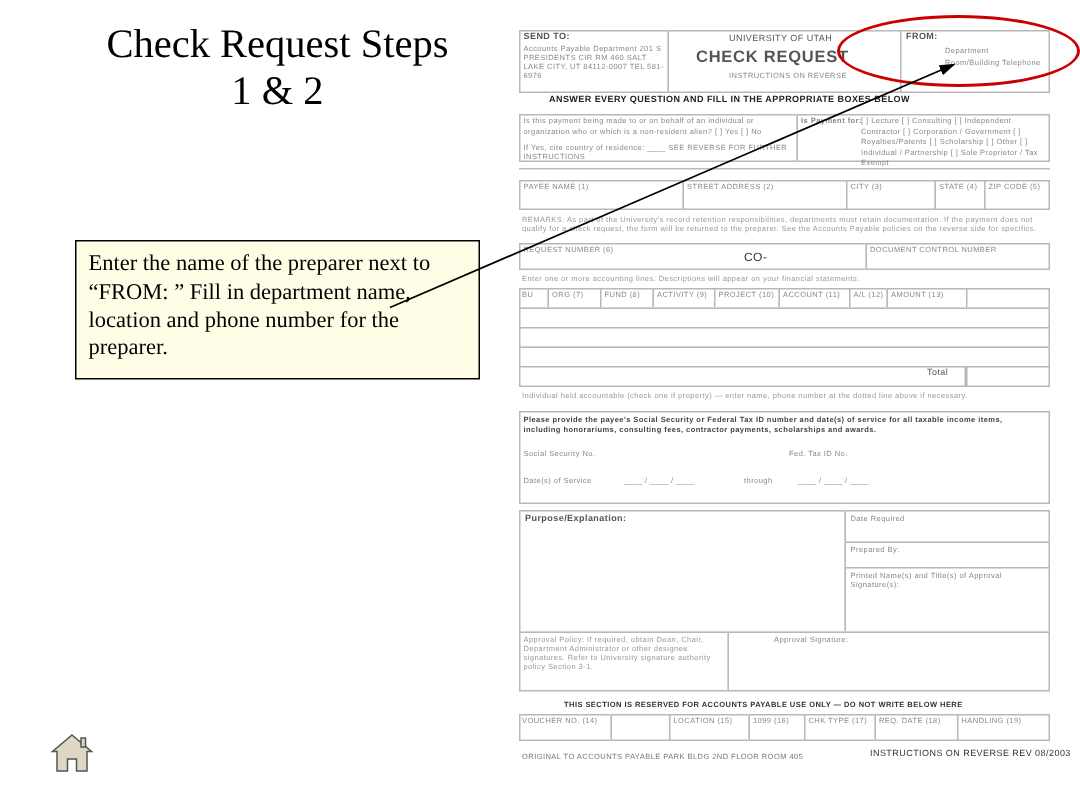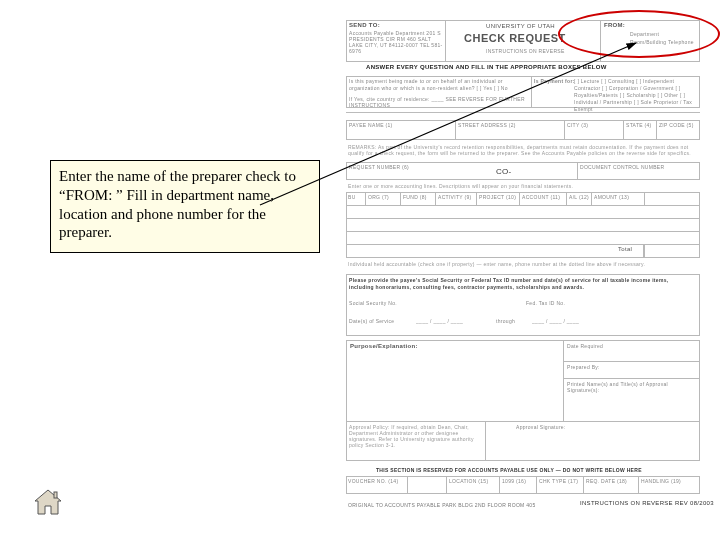--- a/index.html
+++ b/index.html
@@ -88,23 +88,24 @@
     width: 32px;
     height: 32px;
   }
   .home-icon svg { width: 100%; height: 100%; }
 </style>
 </head>
 <body>
 
 <div class="slide">
 
+  <div class="title">Check Request Steps 1 &amp; 2</div>
 
   <div class="instruction-box">
-    <span>Enter the name of the preparer check to “FROM: ”  Fill in department name, location and phone number for the preparer.</span>
+    <span>Enter the name of the preparer next to “FROM: ”  Fill in department name, location and phone number for the preparer.</span>
   </div>
 
   <div class="form-area">
 
     <div class="cell" style="top:0;left:0;width:100px;height:42px;"></div>
     <div class="label small" style="top:2px;left:3px;font-weight:bold;">SEND TO:</div>
     <div class="label tiny" style="top:10px;left:3px;width:94px;white-space:normal;line-height:1.2;">Accounts Payable Department
 201 S PRESIDENTS CIR RM 460
 SALT LAKE CITY, UT 84112-0007
 TEL 581-6976</div>

